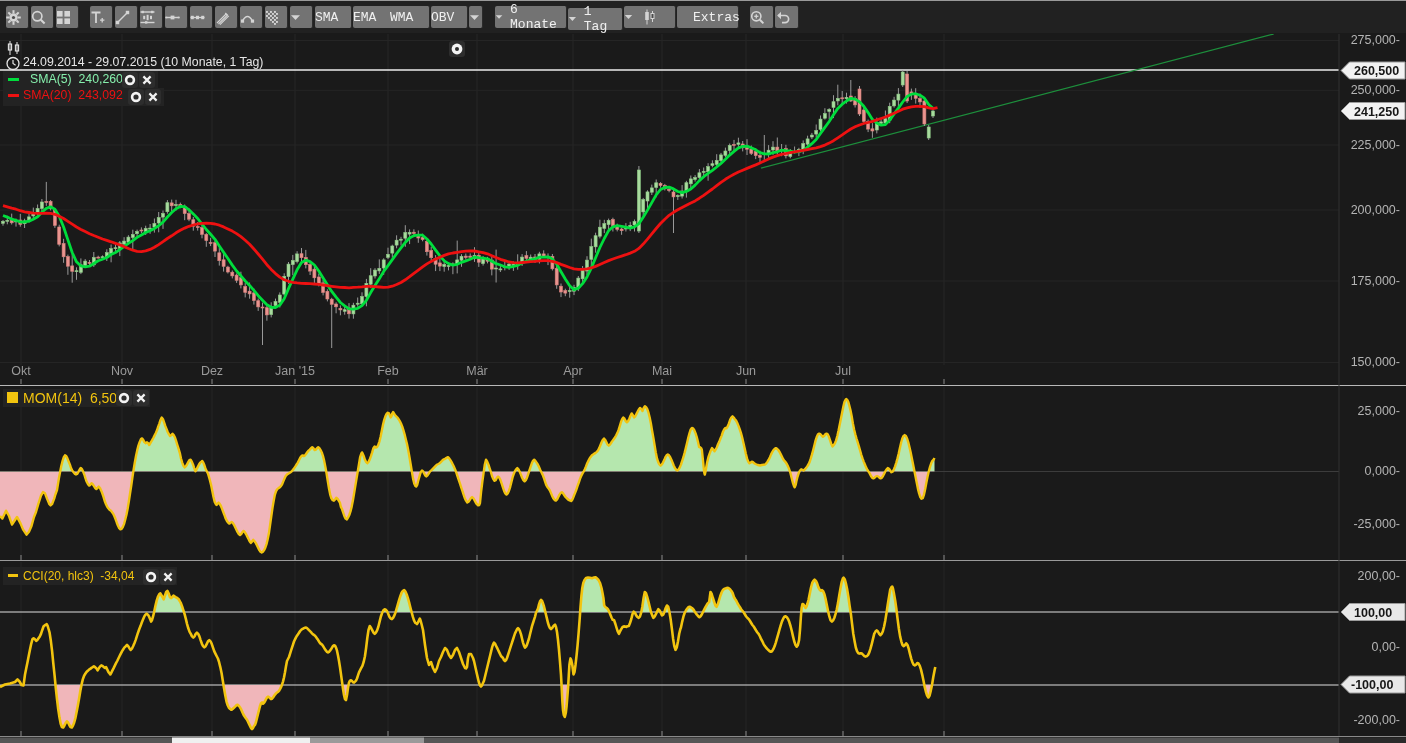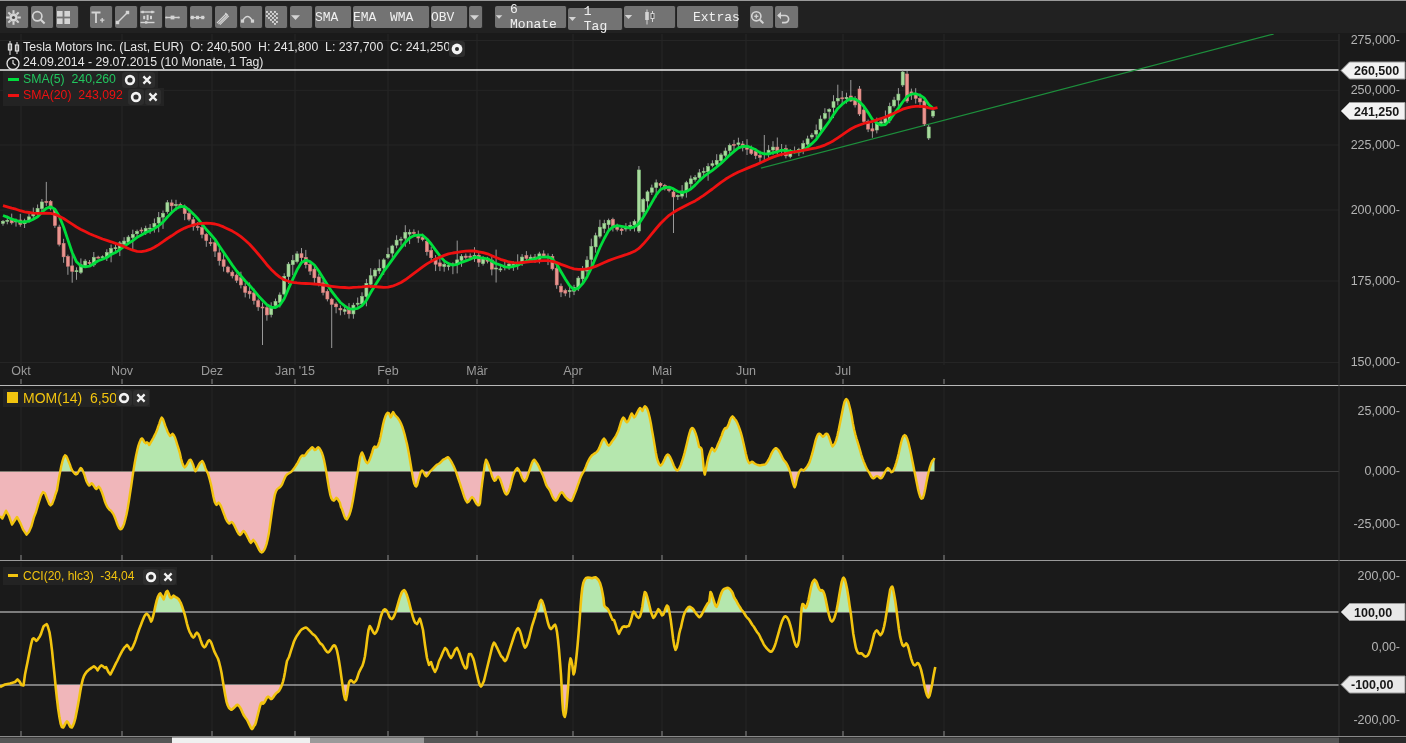--- a/index.html
+++ b/index.html
@@ -763,38 +763,37 @@
 <rect x="1339" y="737.5" width="67" height="5.5" fill="#2a2a2a"></rect>
 <line x1="1339" y1="34" x2="1339" y2="736" stroke="#303030" stroke-width="1"></line>
 </g>
 </svg>
 <svg width="18" height="16" style="position:absolute;left:6px;top:40px">
       <line x1="4" y1="1" x2="4" y2="15" stroke="#e6e6e6" stroke-width="1"></line>
       <rect x="2.4" y="4" width="3.2" height="6" fill="none" stroke="#e6e6e6" stroke-width="1.1"></rect>
       <line x1="11" y1="2" x2="11" y2="14" stroke="#e6e6e6" stroke-width="1"></line>
       <rect x="9.4" y="5" width="3.2" height="6" fill="none" stroke="#e6e6e6" stroke-width="1.1"></rect>
     </svg>
-<div class="leg" style="left:23px;top:40px">Tesla Motors Inc. (Last, EUR)&nbsp; O: 240,500&nbsp; H: 241,800&nbsp; L: 237,700&nbsp; C: 241,250</div>
 <div class="lbtn" style="left:449px;top:41px">
       <svg width="16" height="16">
         <circle cx="8" cy="8" r="5.4" fill="#f4f4f4"></circle>
         <circle cx="8" cy="8" r="2" fill="#2b2b2b"></circle>
       </svg>
     </div>
 <svg width="15" height="15" style="position:absolute;left:6px;top:56px">
       <circle cx="7" cy="7.5" r="6" fill="none" stroke="#e6e6e6" stroke-width="1.3"></circle>
       <path d="M7,4 V7.5 L9.6,9.3" stroke="#e6e6e6" stroke-width="1.2" fill="none"></path>
     </svg>
 <div class="leg" style="left:23px;top:55px">24.09.2014 - 29.07.2015 (10 Monate, 1 Tag)</div>
 <div style="position:absolute;left:3px;top:71px;width:155px;height:18px;background:#232323"></div>
 <div style="position:absolute;left:3px;top:87.5px;width:161px;height:18px;background:#232323"></div>
 <div style="position:absolute;left:3px;top:389px;width:147px;height:18px;background:#232323"></div>
 <div style="position:absolute;left:3px;top:567px;width:174px;height:18px;background:#232323"></div>
 <div style="position:absolute;left:8px;top:78px;width:11px;height:3.4px;background:#00dd3c"></div>
-<div class="leg" style="left:23px;top:72px;color:#22c55e">SMA(5)&nbsp; 240,260</div>
+<div class="leg" style="left:30px;top:72px;color:#86efac">SMA(5)&nbsp; 240,260</div>
 <div class="lbtn" style="left:122px;top:72px">
       <svg width="16" height="16">
         <circle cx="8" cy="8" r="3.9" fill="none" stroke="#f4f4f4" stroke-width="2.6"></circle>
       </svg>
     </div>
     <div class="lbtn" style="left:139px;top:72px">
       <svg width="16" height="16">
         <path d="M4.4,4.4 L11.6,11.6 M11.6,4.4 L4.4,11.6" stroke="#f2f2f2" stroke-width="2.2"></path>
       </svg>
     </div>

